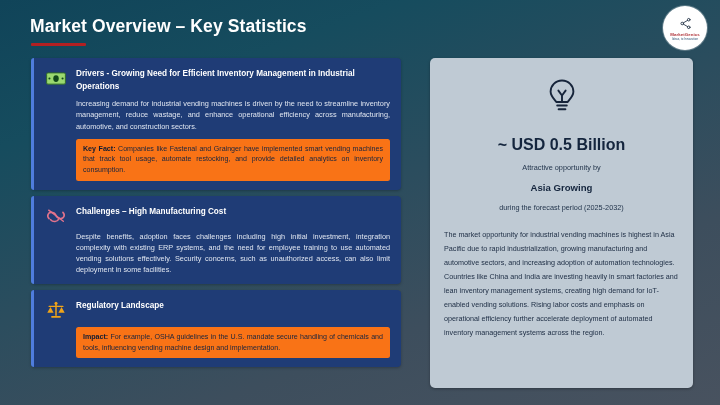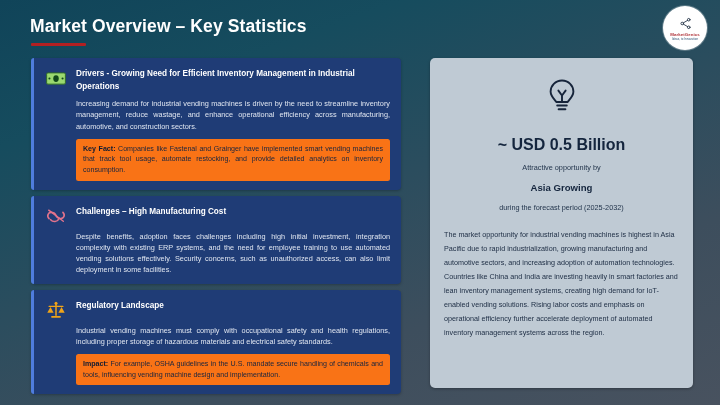--- a/index.html
+++ b/index.html
@@ -138,21 +138,20 @@
               <rect x="6.5" y="20" width="13" height="2.2" rx="1"></rect>
               <circle cx="13" cy="3" r="2"></circle>
               <rect x="3" y="6.4" width="20" height="1.7" rx=".8"></rect>
               <path d="M5.6 8 L1.4 15.6 h8.4 Z"></path>
               <path d="M20.4 8 L16.2 15.6 h8.4 Z"></path>
             </g>
           </svg>
         </span>
         <div class="card-title">Regulatory Landscape</div>
       </div>
-      <div class="card-body">Industrial vending machines must comply with occupational safety and health regulations, including proper storage of hazardous materials and electrical safety standards.</div>
       <div class="factbox"><b>Impact:</b><span> For example, OSHA guidelines in the U.S. mandate secure handling of chemicals and tools, influencing vending machine design and implementation.</span></div>
     </div>
 
   </div>
 
   <div class="right-panel">
     <div class="rp-bulb">
       <svg width="30" height="36" viewBox="0 0 30 36" fill="none" stroke="#16243a" stroke-width="1.9" stroke-linecap="round" stroke-linejoin="round">
         <path d="M15 2.5 C8.4 2.5 3.6 7.6 3.6 13.6 C3.6 18.4 7.4 21.3 9.3 24 L20.7 24 C22.6 21.3 26.4 18.4 26.4 13.6 C26.4 7.6 21.6 2.5 15 2.5 Z"></path>
         <line x1="10.2" y1="27.5" x2="19.8" y2="27.5"></line>

